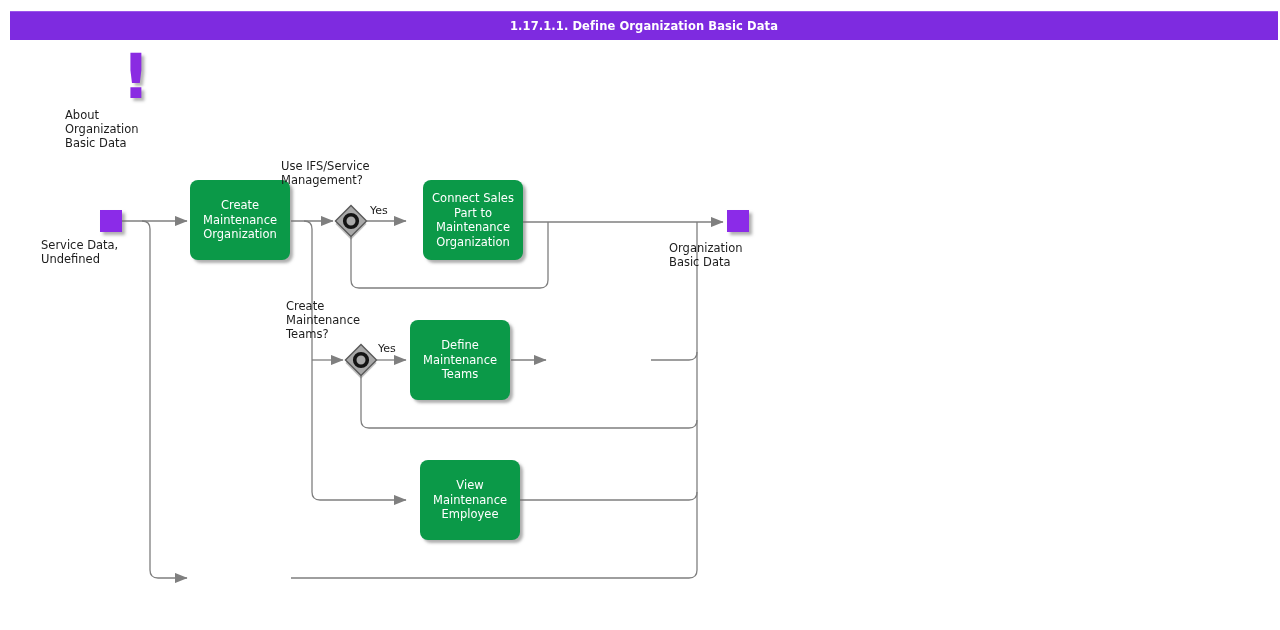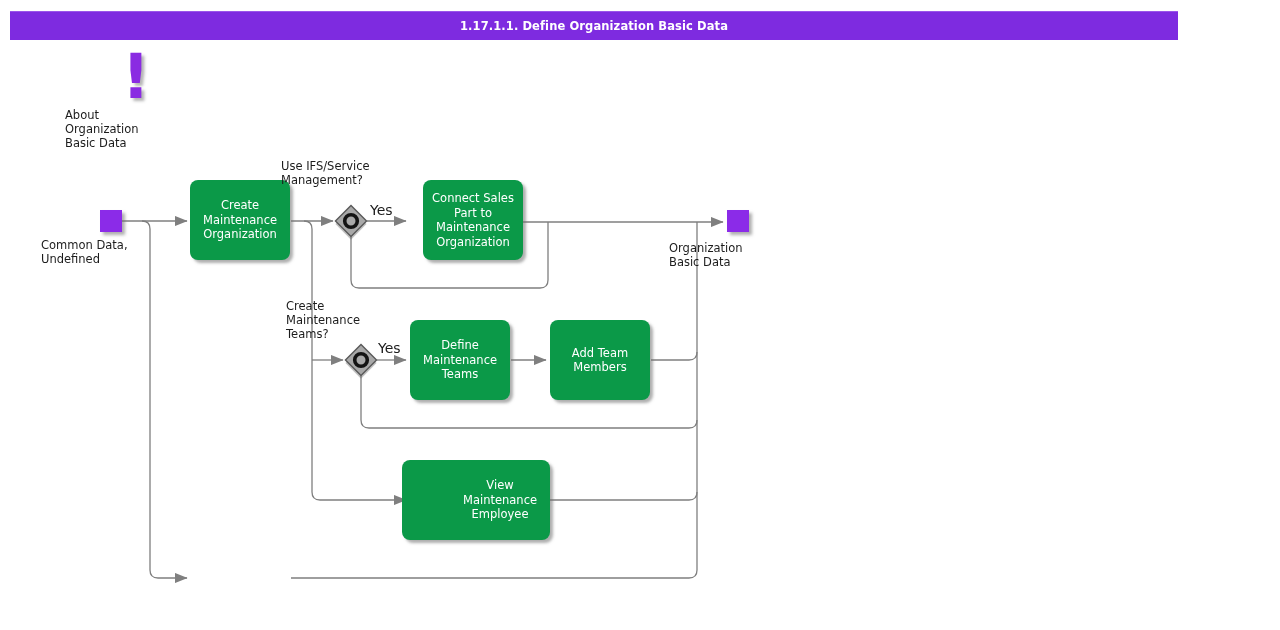--- a/index.html
+++ b/index.html
@@ -2,40 +2,40 @@
 <html><head>
 <meta charset="utf-8">
 <style>
   html,body{margin:0;padding:0;background:#fff;}
   #canvas{
     position:relative;width:1280px;height:630px;background:#ffffff;overflow:hidden;
     font-family:"DejaVu Sans","Liberation Sans",sans-serif;
   }
   
   .header-bar{
-    position:absolute;left:10px;top:11px;width:1168px;height:28px;
+    position:absolute;left:10px;top:11px;width:1268px;height:28px;
     background:#7e2be0;border-top:1px solid #9a55ea;
     display:flex;align-items:center;justify-content:center;
   }
   .header-title{
     color:#ffffff;font-size:11.5px;font-weight:bold;letter-spacing:.1px;
   }
   
   .note-icon{
     position:absolute;left:118px;top:46px;width:36px;height:62px;
     color:#8a2be2;font-size:62px;font-weight:bold;line-height:62px;text-align:center;
     text-shadow:3px 3px 3px rgba(90,90,90,0.45);
   }
   
   .lbl{
     position:absolute;color:#1c1c1c;font-size:11.5px;line-height:14px;
     text-align:left;white-space:pre-line;
   }
   .yes-lbl{
-    position:absolute;color:#1c1c1c;font-size:14px;line-height:13px;white-space:nowrap;
+    position:absolute;color:#1c1c1c;font-size:11px;line-height:13px;white-space:nowrap;
   }
   
   .event-square{
     position:absolute;width:22px;height:22px;background:#8b2be8;
     box-shadow:3px 3px 3px rgba(110,110,110,0.55);
   }
   
   .activity{
     position:absolute;width:100px;height:80px;background:#0b9948;border-radius:8px;
     box-shadow:3px 3px 3px rgba(110,110,110,0.55);
@@ -102,40 +102,38 @@
       <circle r="6.3" fill="none" stroke="#141414" stroke-width="3.6"></circle>
     </g>
     <g transform="translate(361,360)">
       <rect x="-11" y="-11" width="22" height="22" transform="rotate(45) translate(2.2,2.2)" fill="rgba(100,100,100,0.4)" stroke="none"></rect>
       <rect x="-11" y="-11" width="22" height="22" transform="rotate(45)" fill="#a9a9a9" stroke="#5a5a5a" stroke-width="1.4"></rect>
       <circle r="6.3" fill="none" stroke="#141414" stroke-width="3.6"></circle>
     </g>
   </svg>
 
   <div class="event-square" style="left:100px;top:210px;"></div>
-  <div class="lbl" style="left:41px;top:238px;width:140px;">Common Data,
+  <div class="lbl" style="left:41px;top:238px;width:140px;">Service Data,
 Undefined</div>
 
   <div class="event-square" style="left:727px;top:210px;"></div>
   <div class="lbl" style="left:669px;top:241px;width:140px;">Organization
 Basic Data</div>
 
   <div class="activity" style="left:190px;top:180px;">Create
 Maintenance
 Organization</div>
   <div class="activity" style="left:398px;top:180px;margin-left:25px;">Connect Sales
 Part to
 Maintenance
 Organization</div>
   <div class="activity" style="left:410px;top:320px;">Define
 Maintenance
 Teams</div>
-  <div class="activity" style="left:550px;top:320px;">Add Team
-Members</div>
-  <div class="activity" style="left:402px;top:460px;padding-left:48px;">View
+  <div class="activity" style="left:420px;top:460px;">View
 Maintenance
 Employee</div>
 
   <div class="lbl" style="left:281px;top:159px;width:140px;">Use IFS/Service
 Management?</div>
   <div class="yes-lbl" style="left:370px;top:204px;">Yes</div>
 
   <div class="lbl" style="left:286px;top:299px;width:140px;">Create
 Maintenance
 Teams?</div>

